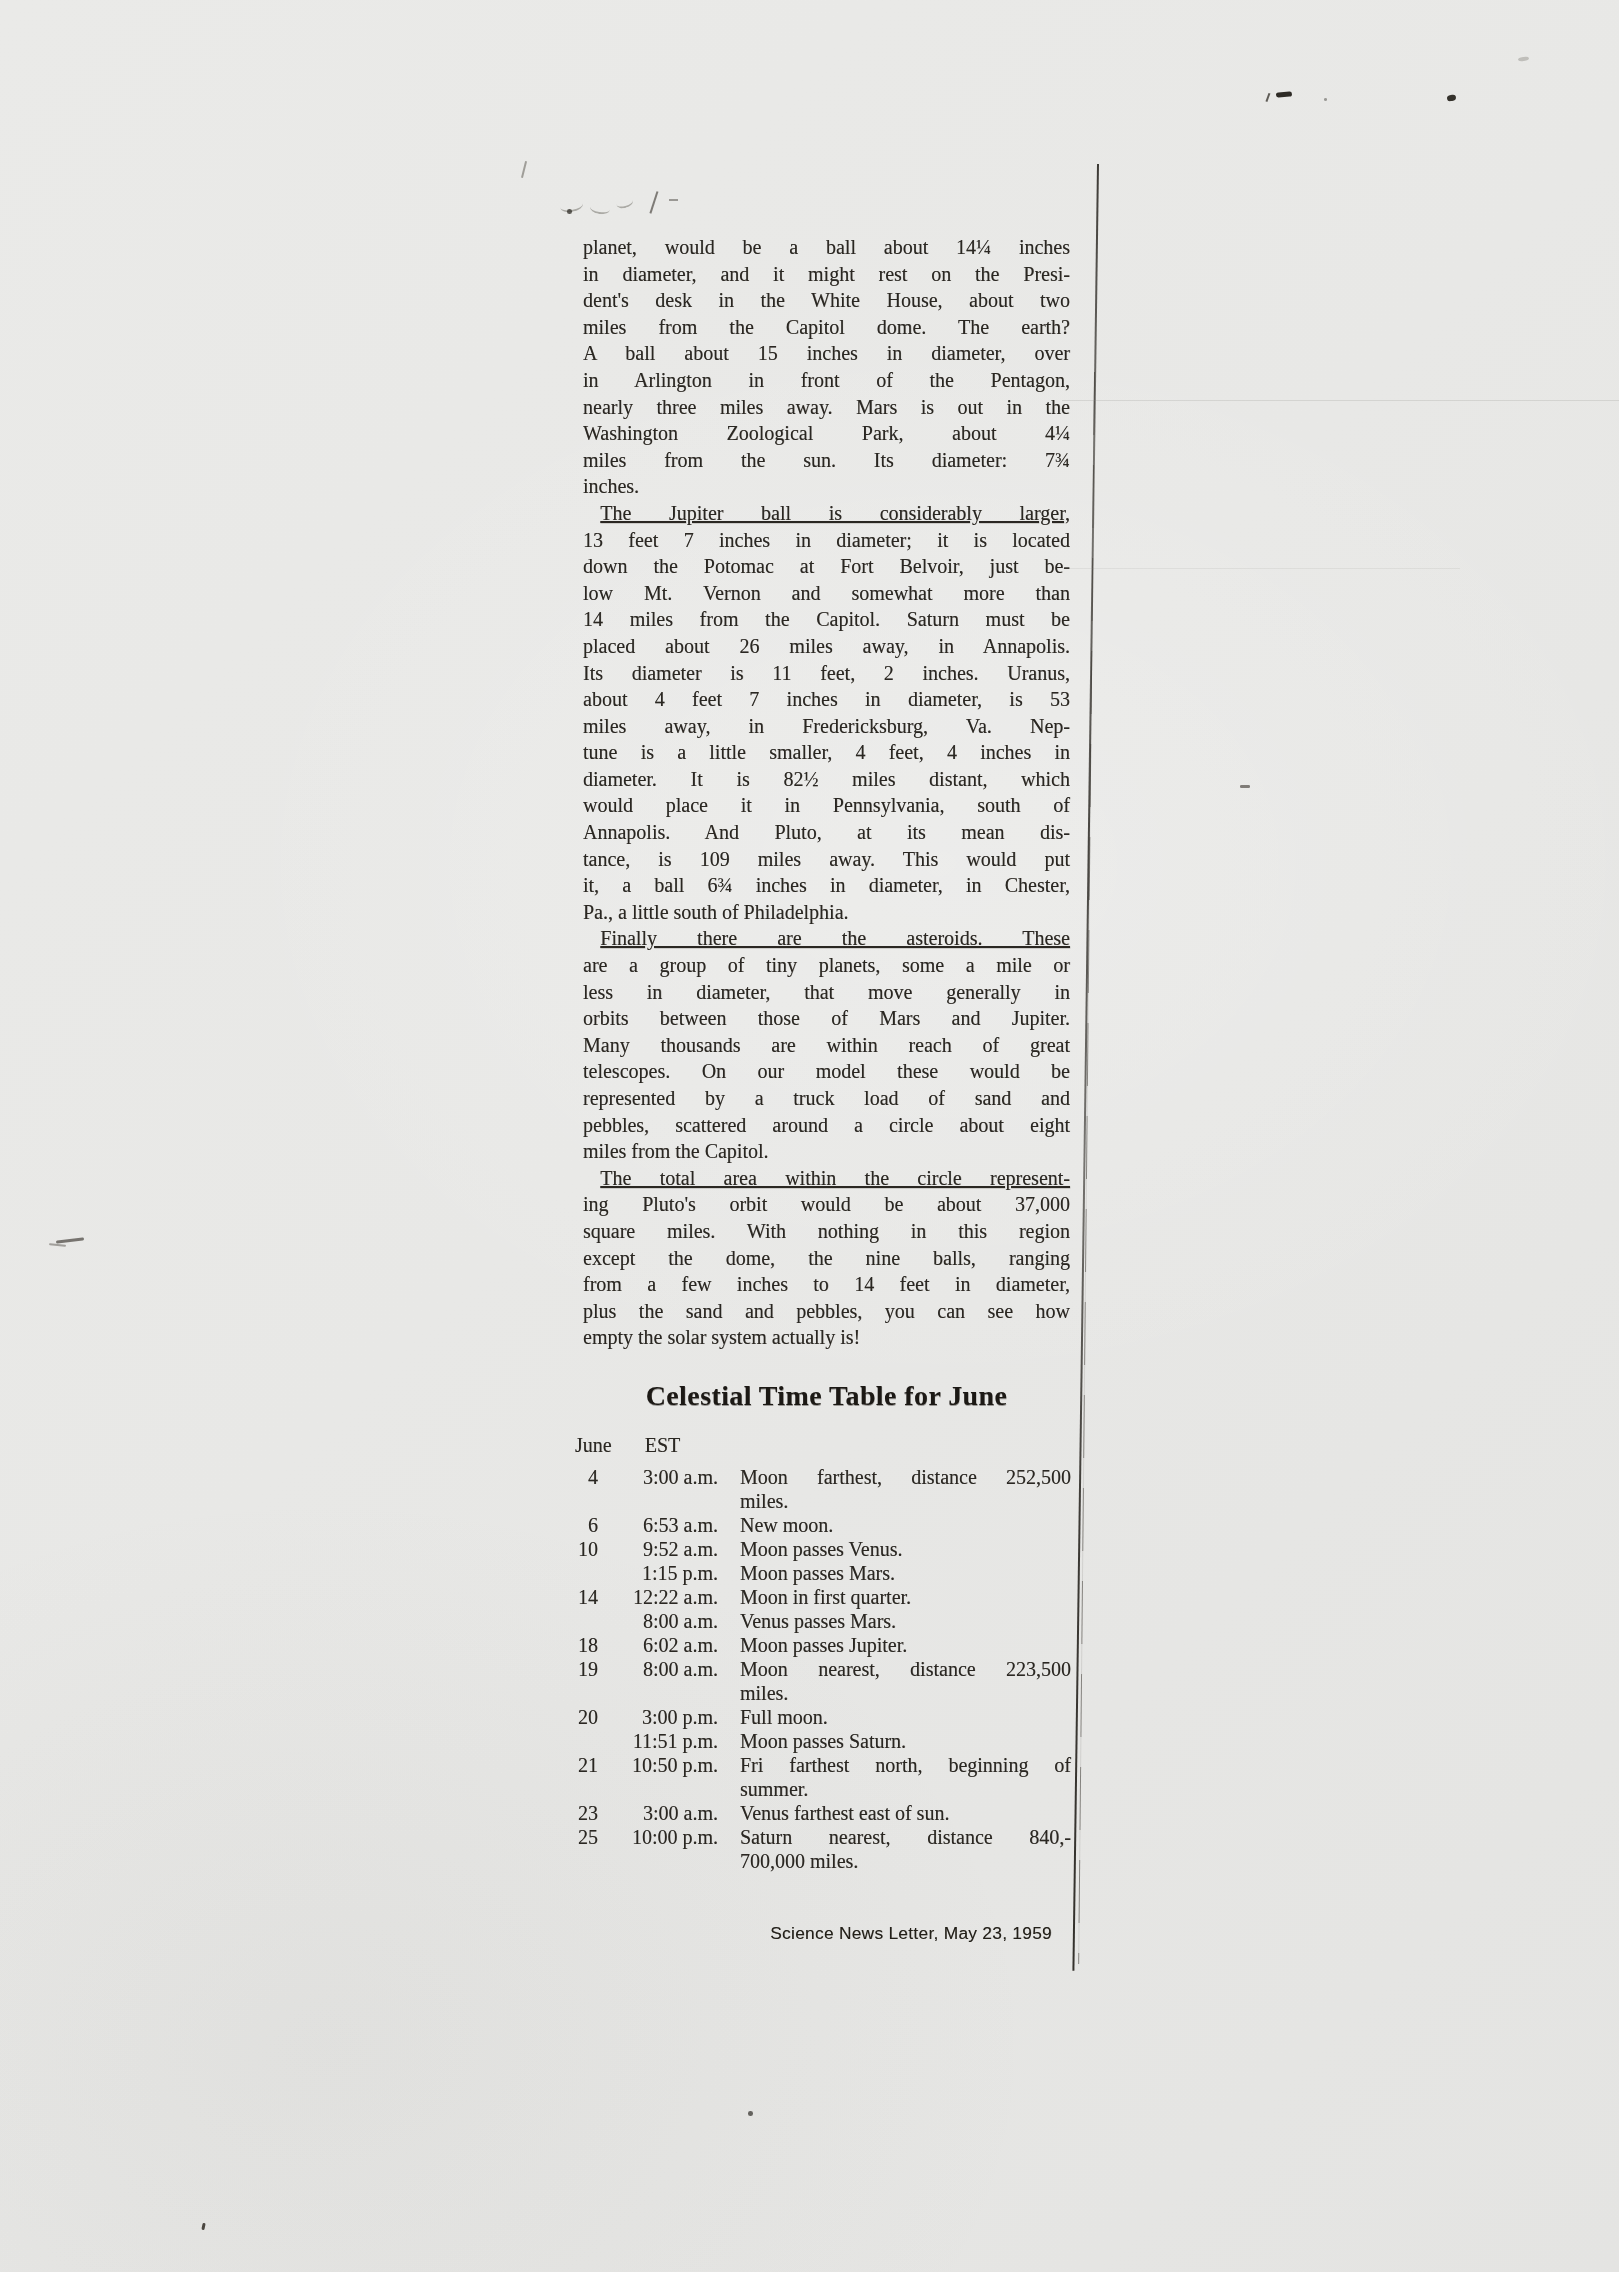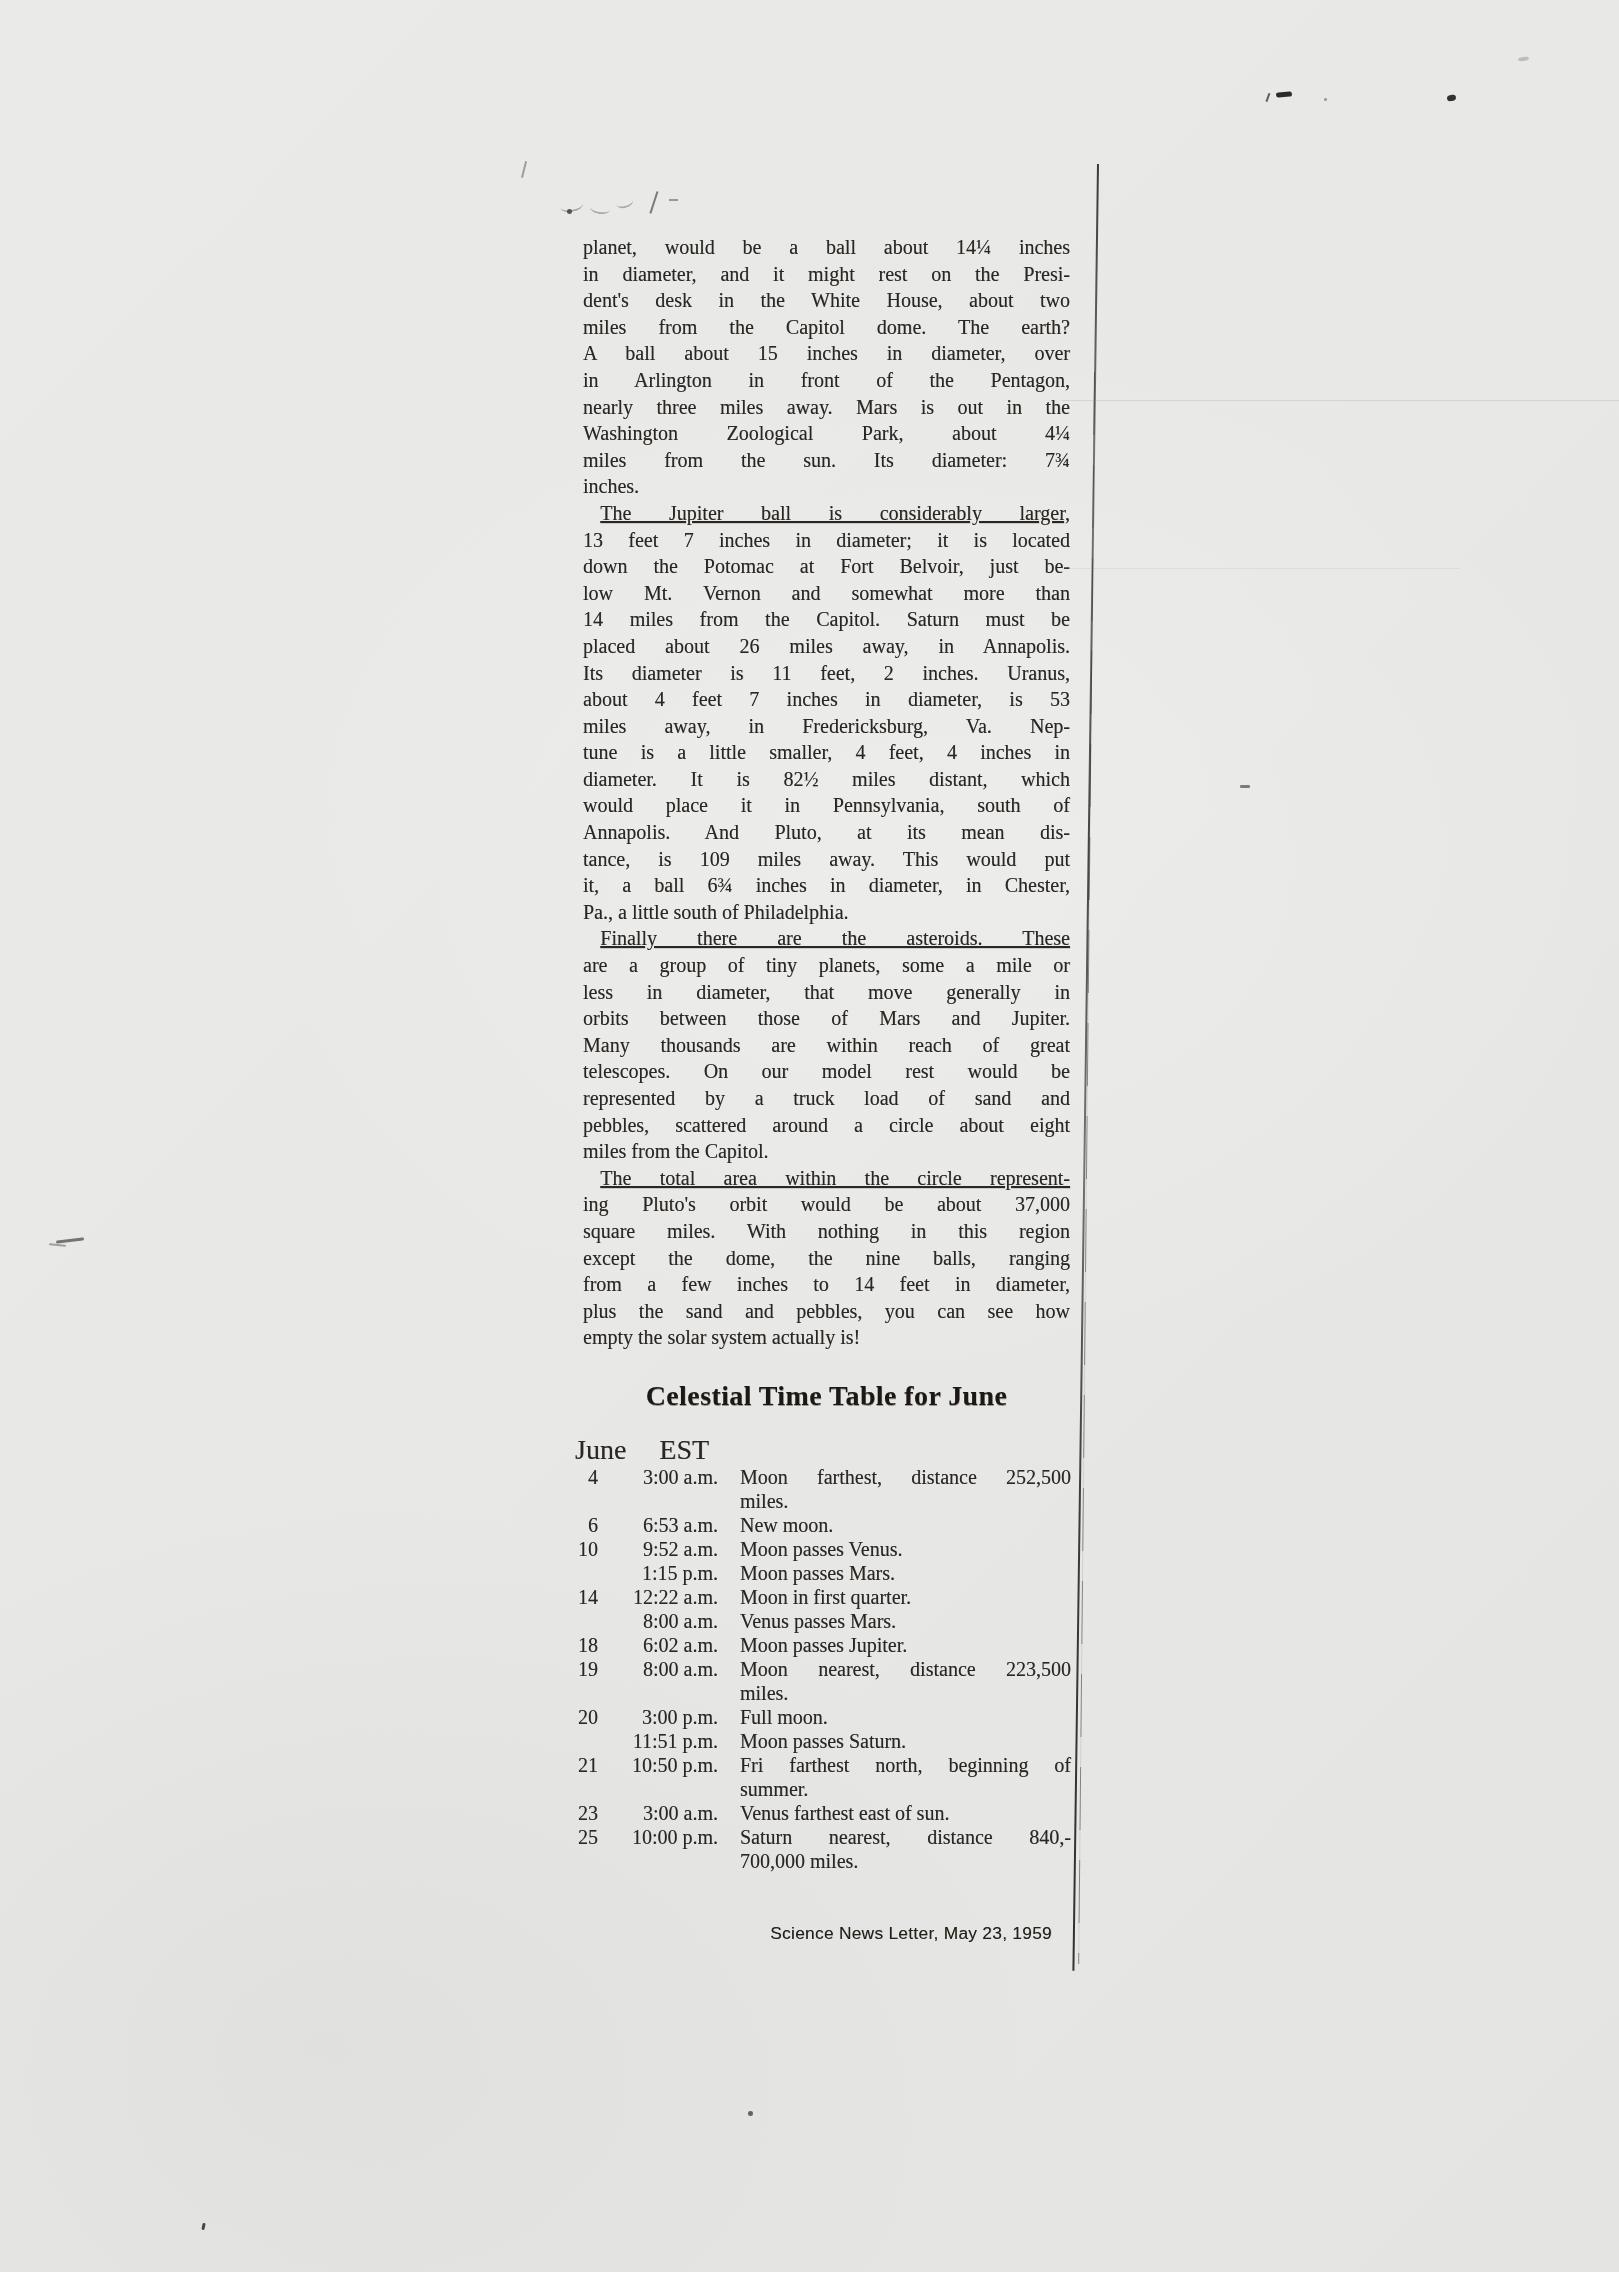--- a/index.html
+++ b/index.html
@@ -25,21 +25,21 @@
   .indent{text-indent:17.3px;text-decoration:underline;}
   
   #tt-title{
     position:absolute;left:583px;top:1380px;width:487px;
     font-family:Liberation Serif, serif;font-weight:bold;
     font-size:28px;letter-spacing:0.4px;text-align:center;color:#1c1915;
     text-shadow:0.3px 0.5px 0.5px rgba(40,36,30,0.4);
   }
   #tt-header{
     position:absolute;left:575px;top:1434px;
-    font-size:28px;color:#2a2722;
+    font-size:20px;color:#2a2722;
     text-shadow:0.3px 0.4px 0.5px rgba(62,56,48,0.45);
   }
   #tt-header .est{margin-left:33px;}
   #timetable-rows{
     position:absolute;left:568px;top:1465px;width:503px;
     font-size:20px;line-height:24px;
     text-shadow:0.3px 0.4px 0.5px rgba(62,56,48,0.45);
   }
   .trow{display:grid;grid-template-columns:30px 120px 22px 331px;}
   .cday{text-align:right;}
@@ -119,21 +119,21 @@
       <div class="bline just">would place it in Pennsylvania, south of</div>
       <div class="bline just">Annapolis. And Pluto, at its mean dis-</div>
       <div class="bline just">tance, is 109 miles away. This would put</div>
       <div class="bline just">it, a ball 6¾ inches in diameter, in Chester,</div>
       <div class="bline">Pa., a little south of Philadelphia.</div>
       <div class="bline just indent">Finally there are the asteroids. These</div>
       <div class="bline just">are a group of tiny planets, some a mile or</div>
       <div class="bline just">less in diameter, that move generally in</div>
       <div class="bline just">orbits between those of Mars and Jupiter.</div>
       <div class="bline just">Many thousands are within reach of great</div>
-      <div class="bline just">telescopes. On our model rest would be</div>
+      <div class="bline just">telescopes. On our model these would be</div>
       <div class="bline just">represented by a truck load of sand and</div>
       <div class="bline just">pebbles, scattered around a circle about eight</div>
       <div class="bline">miles from the Capitol.</div>
       <div class="bline just indent">The total area within the circle represent-</div>
       <div class="bline just">ing Pluto's orbit would be about 37,000</div>
       <div class="bline just">square miles. With nothing in this region</div>
       <div class="bline just">except the dome, the nine balls, ranging</div>
       <div class="bline just">from a few inches to 14 feet in diameter,</div>
       <div class="bline just">plus the sand and pebbles, you can see how</div>
       <div class="bline">empty the solar system actually is!</div>

